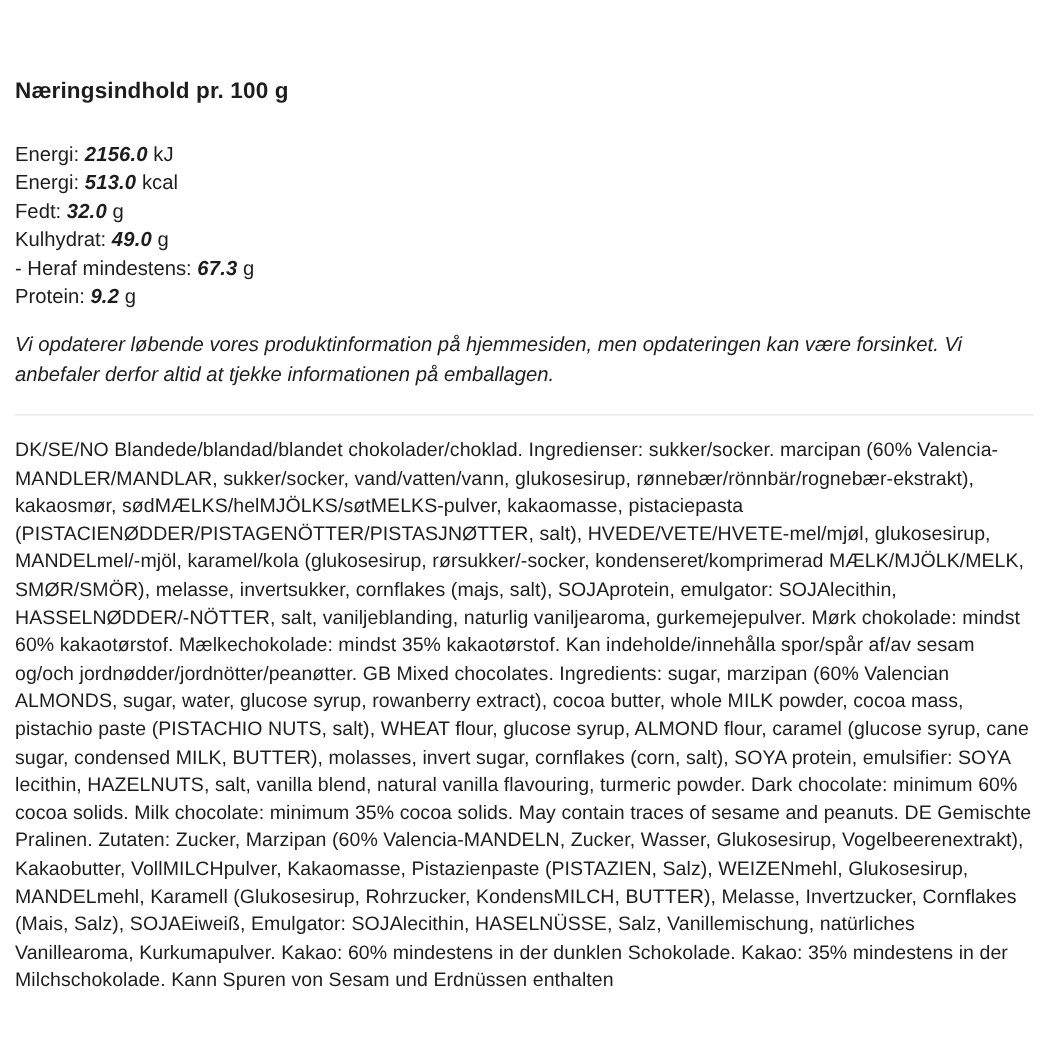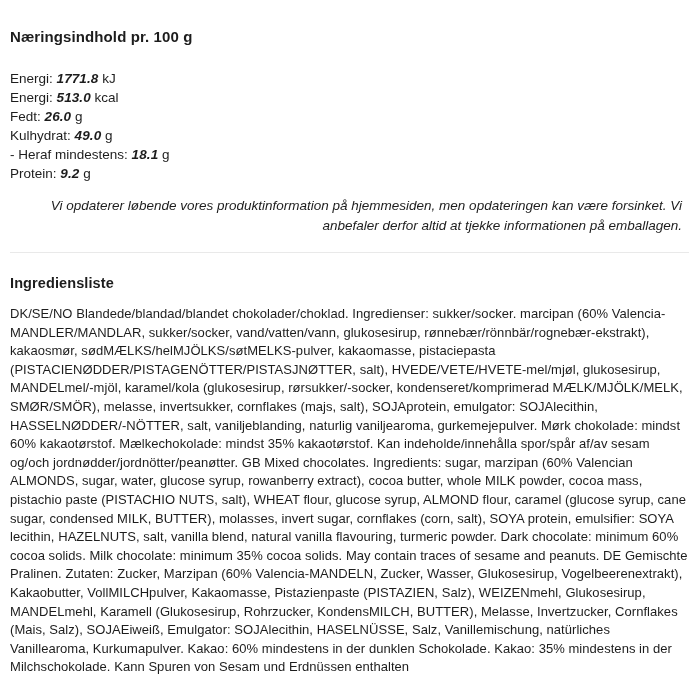--- a/index.html
+++ b/index.html
@@ -7,21 +7,21 @@
     padding: 0;
     background: #ffffff;
     color: #1d1d1d;
     font-family: "Liberation Sans", "DejaVu Sans", sans-serif;
   }
   .page {
     position: relative;
     width: 700px;
     height: 700px;
     box-sizing: border-box;
-    padding: 28px 11px 0 10px;
+    padding: 52px 11px 0 10px;
     overflow: hidden;
     background: #ffffff;
   }
   .nutri-heading {
     font-size: 15px;
     font-weight: 700;
     margin: 0 0 24px 0;
     letter-spacing: 0.1px;
   }
   .nutri-list {
@@ -38,21 +38,20 @@
     font-weight: 700;
     font-style: italic;
     letter-spacing: 0.1px;
   }
   .disclaimer {
     font-style: italic;
     font-size: 13.5px;
     line-height: 20px;
     margin: 13px 0 16px 0;
     max-width: 672px;
-    text-align: right;
   }
   .divider {
     border: none;
     border-top: 1px solid #e9e9e9;
     margin: 16px 0 0 0;
     width: 679px;
   }
   .ingr-heading {
     font-size: 14.5px;
     font-weight: 700;
@@ -69,31 +68,30 @@
 </style>
 </head>
 <body>
 
 <div class="page">
 
   <section>
     <h2 class="nutri-heading">Næringsindhold pr. 100 g</h2>
 
     <ul class="nutri-list">
-      <li><span>Energi:</span> <span class="nutri-val">1771.8</span> <span>kJ</span></li>
+      <li><span>Energi:</span> <span class="nutri-val">2156.0</span> <span>kJ</span></li>
       <li><span>Energi:</span> <span class="nutri-val">513.0</span> <span>kcal</span></li>
-      <li><span>Fedt:</span> <span class="nutri-val">26.0</span> <span>g</span></li>
+      <li><span>Fedt:</span> <span class="nutri-val">32.0</span> <span>g</span></li>
       <li><span>Kulhydrat:</span> <span class="nutri-val">49.0</span> <span>g</span></li>
-      <li><span>- Heraf mindestens:</span> <span class="nutri-val">18.1</span> <span>g</span></li>
+      <li><span>- Heraf mindestens:</span> <span class="nutri-val">67.3</span> <span>g</span></li>
       <li><span>Protein:</span> <span class="nutri-val">9.2</span> <span>g</span></li>
     </ul>
 
     <p class="disclaimer">Vi opdaterer løbende vores produktinformation på hjemmesiden, men opdateringen kan være forsinket. Vi anbefaler derfor altid at tjekke informationen på emballagen.</p>
   </section>
 
   <hr class="divider">
 
   <section>
-    <h2 class="ingr-heading">Ingrediensliste</h2>
     <p class="ingr-text">DK/SE/NO Blandede/blandad/blandet chokolader/choklad. Ingredienser: sukker/socker. marcipan (60% Valencia-MANDLER/MANDLAR, sukker/socker, vand/vatten/vann, glukosesirup, rønnebær/rönnbär/rognebær-ekstrakt), kakaosmør, sødMÆLKS/helMJÖLKS/søtMELKS-pulver, kakaomasse, pistaciepasta (PISTACIENØDDER/PISTAGENÖTTER/PISTASJNØTTER, salt), HVEDE/VETE/HVETE-mel/mjøl, glukosesirup, MANDELmel/-mjöl, karamel/kola (glukosesirup, rørsukker/-socker, kondenseret/komprimerad MÆLK/MJÖLK/MELK, SMØR/SMÖR), melasse, invertsukker, cornflakes (majs, salt), SOJAprotein, emulgator: SOJAlecithin, HASSELNØDDER/-NÖTTER, salt, vaniljeblanding, naturlig vaniljearoma, gurkemejepulver. Mørk chokolade: mindst 60% kakaotørstof. Mælkechokolade: mindst 35% kakaotørstof. Kan indeholde/innehålla spor/spår af/av sesam og/och jordnødder/jordnötter/peanøtter. GB Mixed chocolates. Ingredients: sugar, marzipan (60% Valencian ALMONDS, sugar, water, glucose syrup, rowanberry extract), cocoa butter, whole MILK powder, cocoa mass, pistachio paste (PISTACHIO NUTS, salt), WHEAT flour, glucose syrup, ALMOND flour, caramel (glucose syrup, cane sugar, condensed MILK, BUTTER), molasses, invert sugar, cornflakes (corn, salt), SOYA protein, emulsifier: SOYA lecithin, HAZELNUTS, salt, vanilla blend, natural vanilla flavouring, turmeric powder. Dark chocolate: minimum 60% cocoa solids. Milk chocolate: minimum 35% cocoa solids. May contain traces of sesame and peanuts. DE Gemischte Pralinen. Zutaten: Zucker, Marzipan (60% Valencia-MANDELN, Zucker, Wasser, Glukosesirup, Vogelbeerenextrakt), Kakaobutter, VollMILCHpulver, Kakaomasse, Pistazienpaste (PISTAZIEN, Salz), WEIZENmehl, Glukosesirup, MANDELmehl, Karamell (Glukosesirup, Rohrzucker, KondensMILCH, BUTTER), Melasse, Invertzucker, Cornflakes (Mais, Salz), SOJAEiweiß, Emulgator: SOJAlecithin, HASELNÜSSE, Salz, Vanillemischung, natürliches Vanillearoma, Kurkumapulver. Kakao: 60% mindestens in der dunklen Schokolade. Kakao: 35% mindestens in der Milchschokolade. Kann Spuren von Sesam und Erdnüssen enthalten</p>
   </section>
 
 </div>
 
 </body></html>

